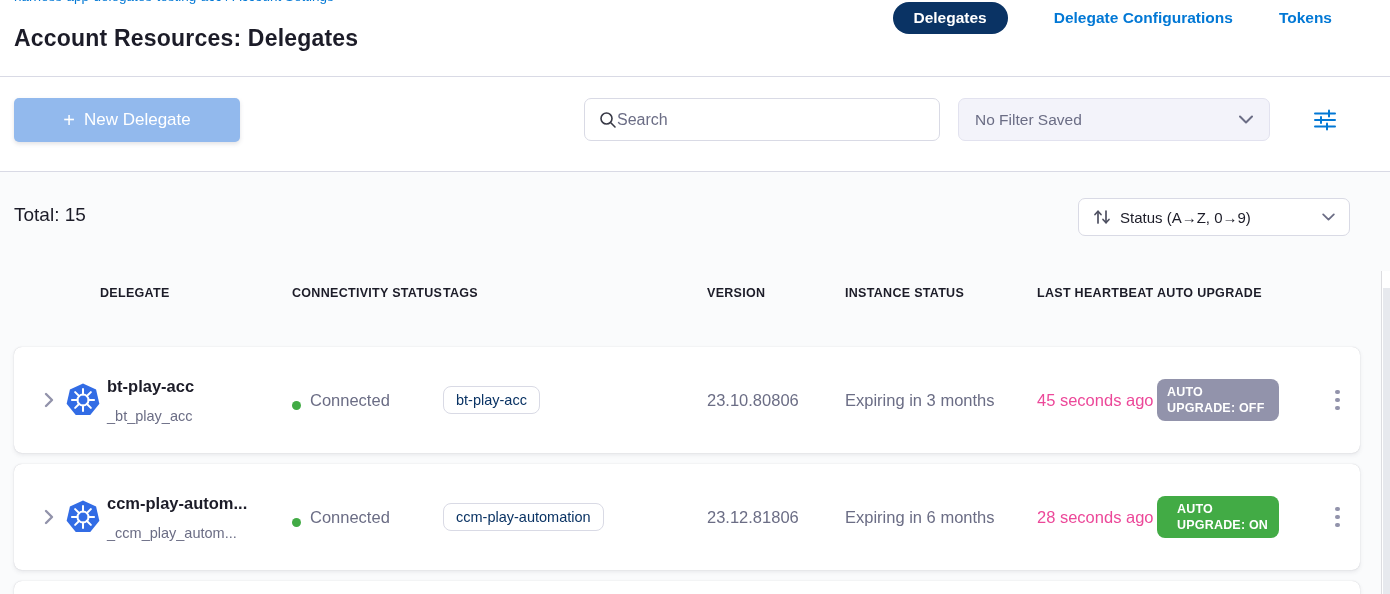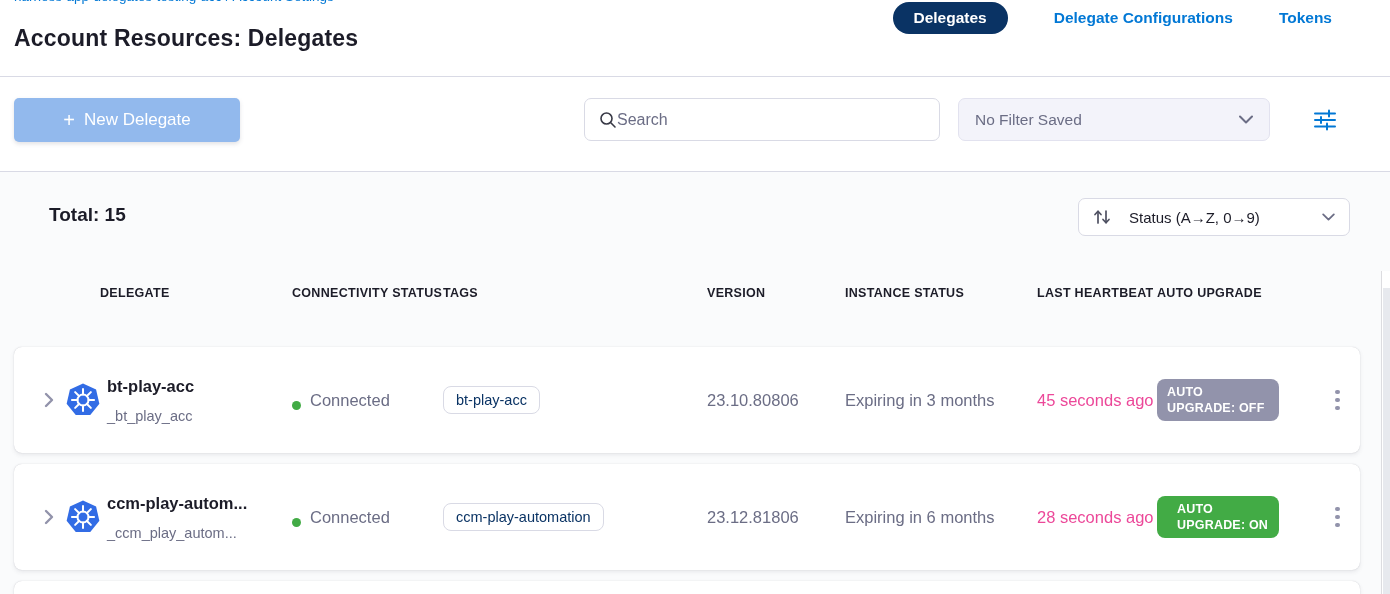--- a/index.html
+++ b/index.html
@@ -62,25 +62,25 @@
     padding:0 16px; font-size:15.5px; font-weight:500; color:#6b6d85;
   }
   .filter-select .label { flex:1; }
   .filter-icon-btn { position:absolute; left:1312px; top:107px; width:26px; height:26px; cursor:pointer; }
 
   
   .list-section {
     position:absolute; left:0; top:172px; width:1390px; height:422px;
     background:#fafbfc;
   }
-  .total { position:absolute; left:14px; top:204px; font-size:19px; font-weight:700; color:#1c1c28;margin-left:35px; }
+  .total { position:absolute; left:14px; top:204px; font-size:19px; font-weight:400; color:#1c1c28; }
   .sort-select {
     left:1078px; top:198px; width:272px; height:38px;
     background:#fff; border:1px solid #d9dae5;
-    padding:0 14px; font-size:15px; color:#1c1c28; gap:18px;
+    padding:0 14px; font-size:15px; color:#1c1c28; gap:9px;
   }
   .sort-select .label { flex:1; }
 
   
   .grid {
     display:grid;
     grid-template-columns:278px 151px 264px 138px 192px 120px 158px 1fr;
     align-items:center;
   }
   .thead {

